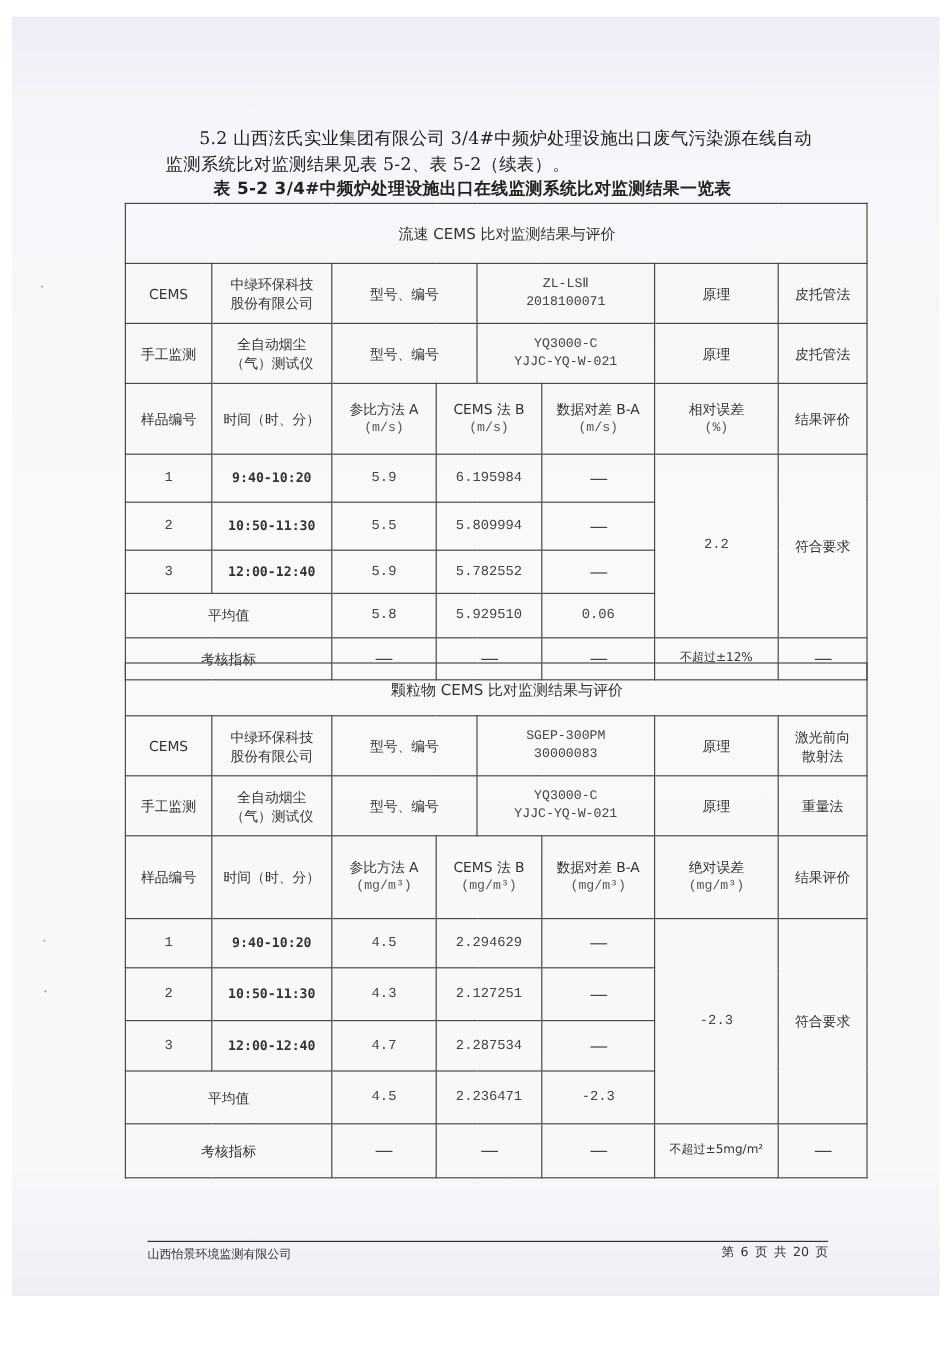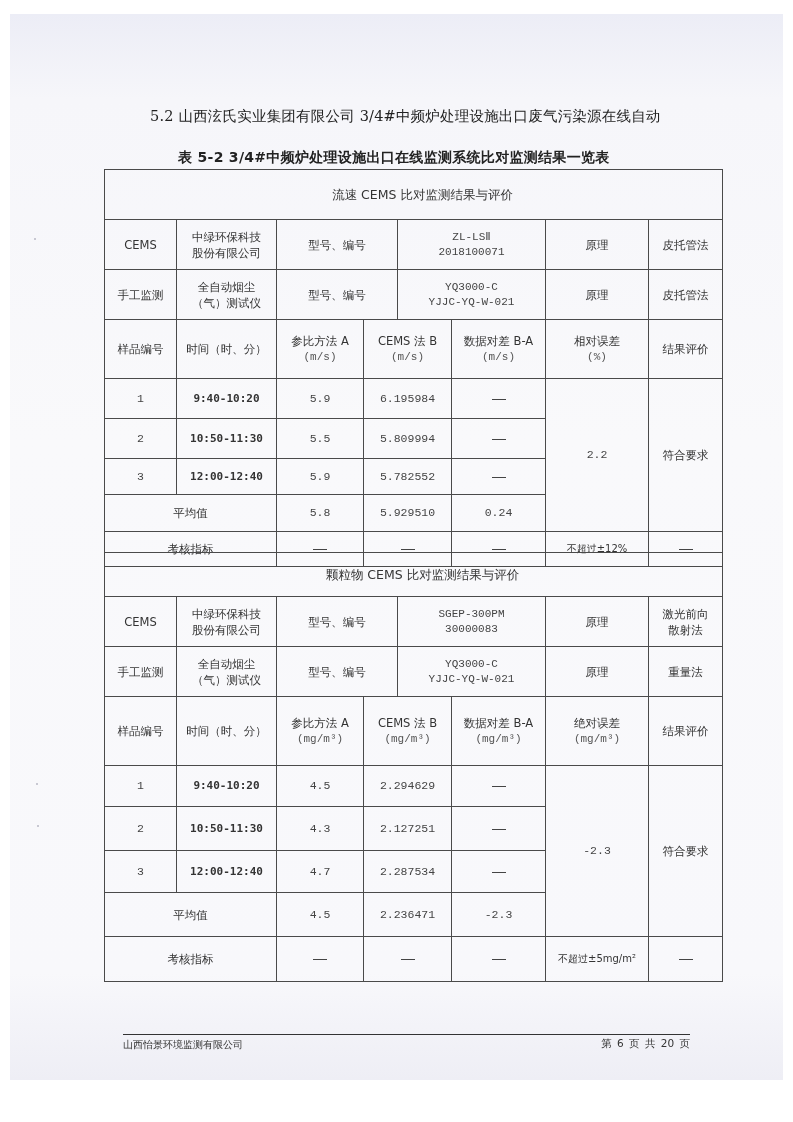--- a/index.html
+++ b/index.html
@@ -5,21 +5,21 @@
   html, body { margin: 0; padding: 0; }
   body {
     width: 793px; height: 1122px; background: #ffffff; position: relative; overflow: hidden;
     font-family: "DejaVu Serif", "Liberation Serif", serif; color: #2a2a2a;
   }
   .scan {
     position: absolute; left: 10px; top: 14px; width: 773px; height: 1066px;
     background: linear-gradient(180deg, #ecedf6 0%, #f6f6fa 8%, #f9f9fb 40%, #f8f8fb 90%, #eeeef5 100%);
   }
   .para {
-    position: absolute; left: 122px; top: 105px; width: 600px;
+    position: absolute; left: 138px; top: 105px; width: 600px;
     font-size: 14.5px; line-height: 22px; color: #222;
     font-family: "DejaVu Serif", serif; letter-spacing: 0.2px;
   }
   .para .l1 { display: block; padding-left: 28px; }
   .para .l2 { display: block; }
   .caption {
     position: absolute; left: 178px; top: 149px;
     font-size: 14px; font-weight: bold; color: #222;
     font-family: "DejaVu Sans", sans-serif; letter-spacing: 0.3px;
   }
@@ -49,20 +49,21 @@
 </head>
 <body>
 
 <div class="scan"></div>
 <div class="speck" style="left:34px;top:238px"></div>
 <div class="speck" style="left:36px;top:783px"></div>
 <div class="speck" style="left:37px;top:825px"></div>
 
 <div class="para">
   <span class="l1">5.2 山西泫氏实业集团有限公司 3/4#中频炉处理设施出口废气污染源在线自动</span>
+  <span class="l2">监测系统比对监测结果见表 5-2、表 5-2（续表）。</span>
 </div>
 <div class="caption">表 5-2   3/4#中频炉处理设施出口在线监测系统比对监测结果一览表</div>
 
 <table class="t t1">
   <colgroup>
     <col style="width:72px">
       <col style="width:100px">
       <col style="width:87px">
       <col style="width:34px">
     <col style="width:54px">
@@ -119,21 +120,21 @@
     <td class="num">3</td>
     <td class="time">12:00-12:40</td>
     <td class="num">5.9</td>
     <td colspan="2" class="num">5.782552</td>
     <td><span class="dash"></span></td>
   </tr>
   <tr style="height:37px">
     <td colspan="2">平均值</td>
     <td class="num">5.8</td>
     <td colspan="2" class="num">5.929510</td>
-    <td class="num">0.24</td>
+    <td class="num">0.06</td>
   </tr>
   <tr style="height:35px">
     <td colspan="2">考核指标</td>
     <td><span class="dash"></span></td>
     <td colspan="2"><span class="dash"></span></td>
     <td><span class="dash"></span></td>
     <td style="font-size:10px">不超过±12%</td>
     <td><span class="dash"></span></td>
   </tr>
 </tbody>

